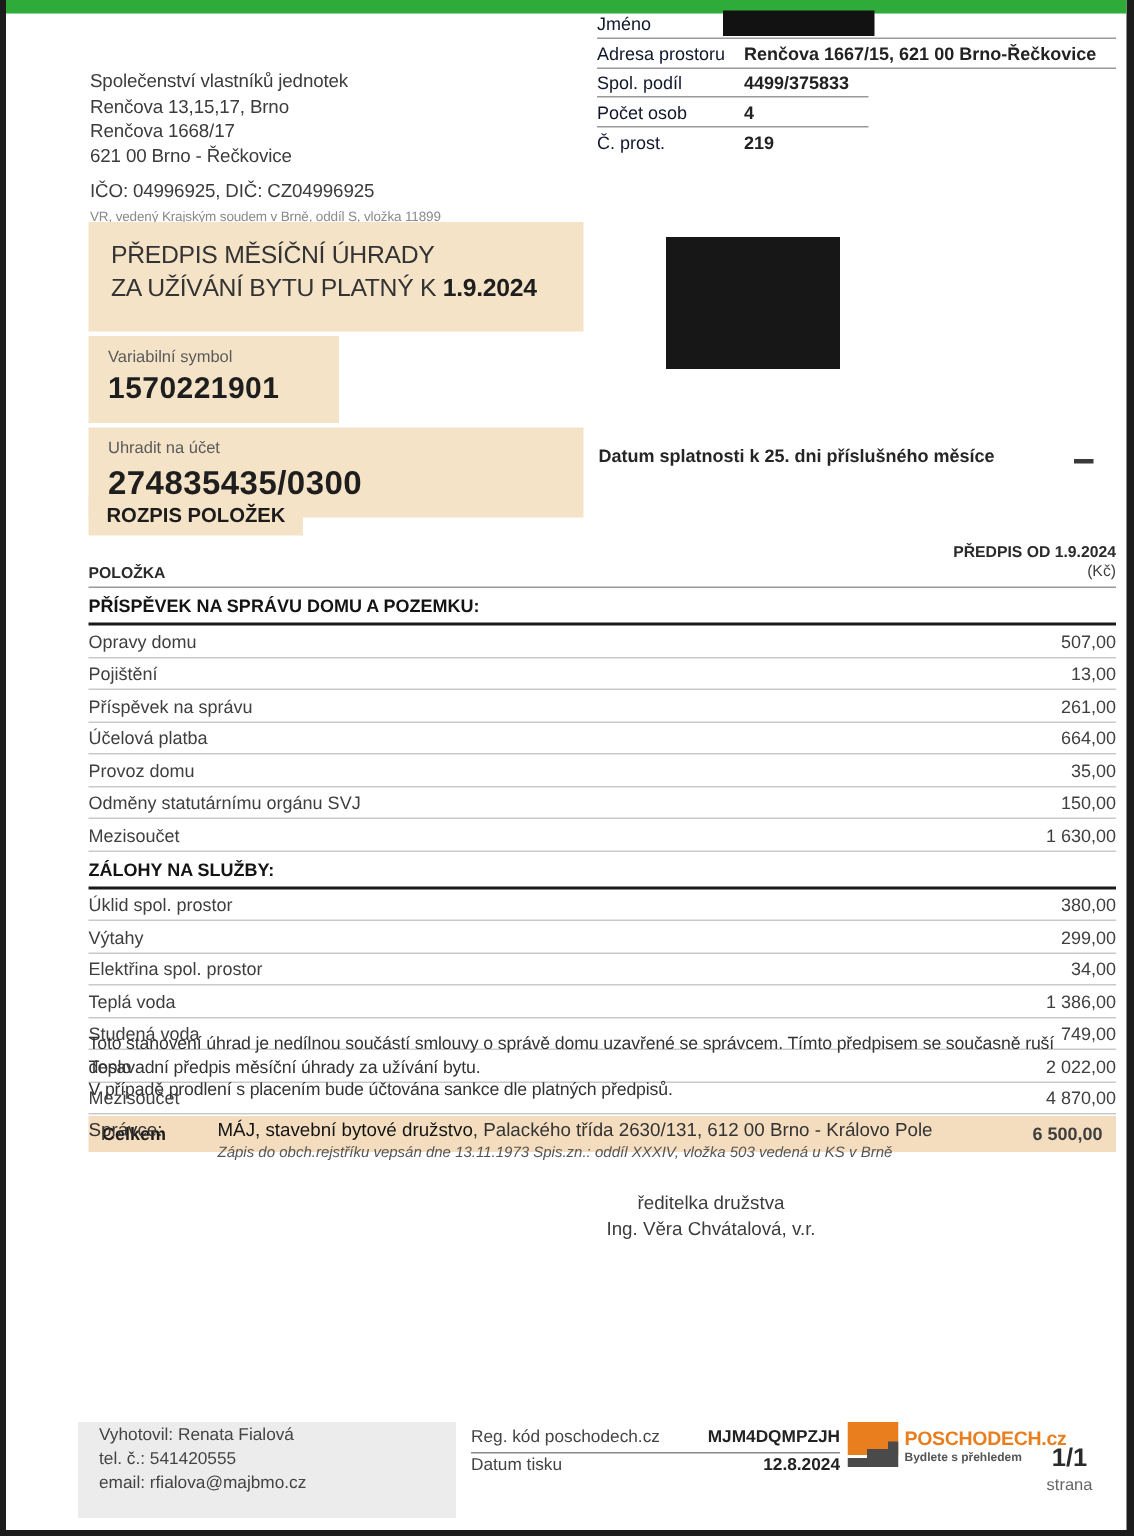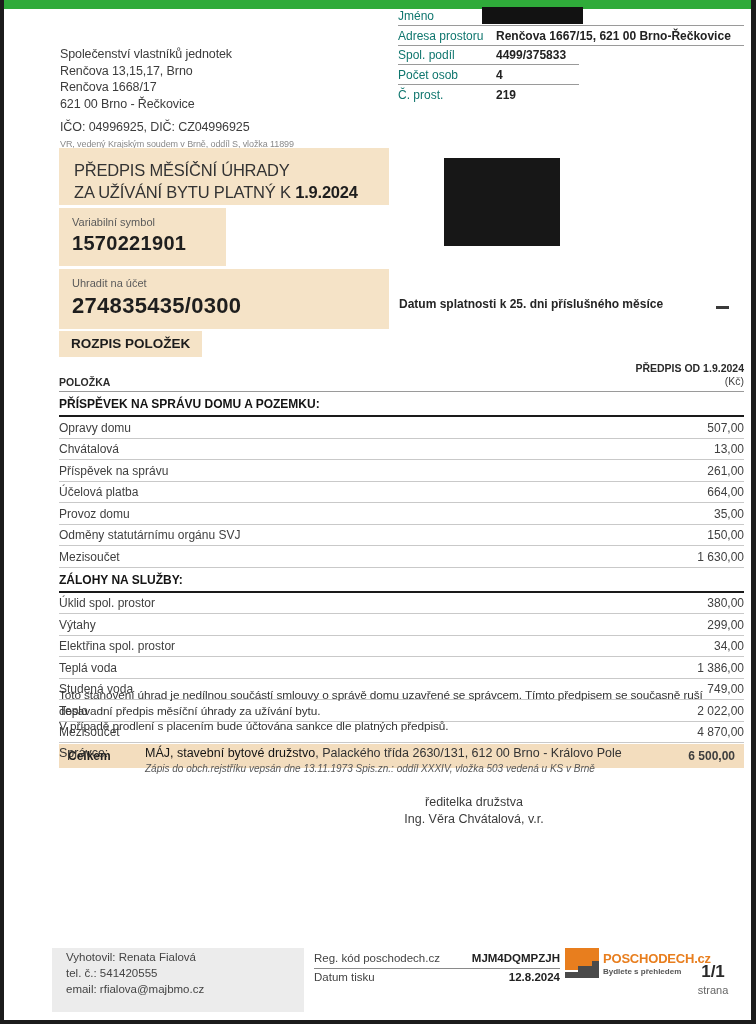--- a/index.html
+++ b/index.html
@@ -13,31 +13,31 @@
   .topbar { position:absolute; left:-4px; top:0; width:756px; height:9px; background:#2fab3a; }
 
   
   .issuer { position:absolute; left:56px; top:46px; font-size:12.5px; color:#3c3c3c; line-height:16.5px; letter-spacing:-0.1px; }
   .issuer .ids { margin-top:7px; }
   .issuer .registry { font-size:9px; color:#8a8a8a; margin-top:0; }
 
   
   .recipient { position:absolute; left:394px; top:6px; width:346px; font-size:12px; }
   .r-row { display:flex; align-items:flex-end; padding:3px 0 2px; height:18.8px; position:relative; }
-  .r-label { width:98px; color:#0f766e; }
+  .r-label { width:98px; color:#0f172a; }
   .r-value { font-weight:bold; color:#222; }
   .r-line { height:0; border-bottom:1.5px solid #9a9a9a; }
   .r-line.full { width:346px; }
   .r-line.short { width:181px; }
   .redaction-name { position:absolute; left:478px; top:7px; width:101px; height:17px; background:#121212; }
 
   
   .paybox { position:absolute; left:55px; top:148px; width:330px; }
   .beige { background:#f5e3c7; }
-  .pay-title { padding:11px 15px 2px; font-size:16.5px; color:#333; line-height:22px; letter-spacing:-0.2px; }
+  .pay-title { padding:11px 15px 18px; font-size:16.5px; color:#333; line-height:22px; letter-spacing:-0.2px; }
   .pay-title b { color:#1e1e1e; }
   .pay-cols { display:flex; gap:3px; margin-top:3px; }
   .pay-cell { padding:8px 13px 11px; }
   .cell-amount { width:160px; }
   .cell-vs { width:167px; }
   .pay-label { font-size:11px; color:#5a5a5a; margin-bottom:4px; }
   .amount-value { font-size:17px; font-weight:bold; color:#1e1e1e; }
   .vs-value { font-size:20px; font-weight:bold; color:#1e1e1e; letter-spacing:0.3px; }
   .pay-account { margin-top:3px; padding:8px 13px 10px; }
   .account-value { font-size:22px; font-weight:bold; color:#1e1e1e; letter-spacing:0.3px; }
@@ -163,21 +163,21 @@
         <div class="l2">(Kč)</div>
       </span>
     </div>
 
     <div class="group-header">PŘÍSPĚVEK NA SPRÁVU DOMU A POZEMKU:</div>
     <div class="trow">
         <span class="tlabel">Opravy domu</span>
         <span class="tvalue">507,00</span>
       </div>
     <div class="trow">
-        <span class="tlabel">Chvátalová</span>
+        <span class="tlabel">Pojištění</span>
         <span class="tvalue">13,00</span>
       </div>
     <div class="trow">
         <span class="tlabel">Příspěvek na správu</span>
         <span class="tvalue">261,00</span>
       </div>
     <div class="trow">
         <span class="tlabel">Účelová platba</span>
         <span class="tvalue">664,00</span>
       </div>

